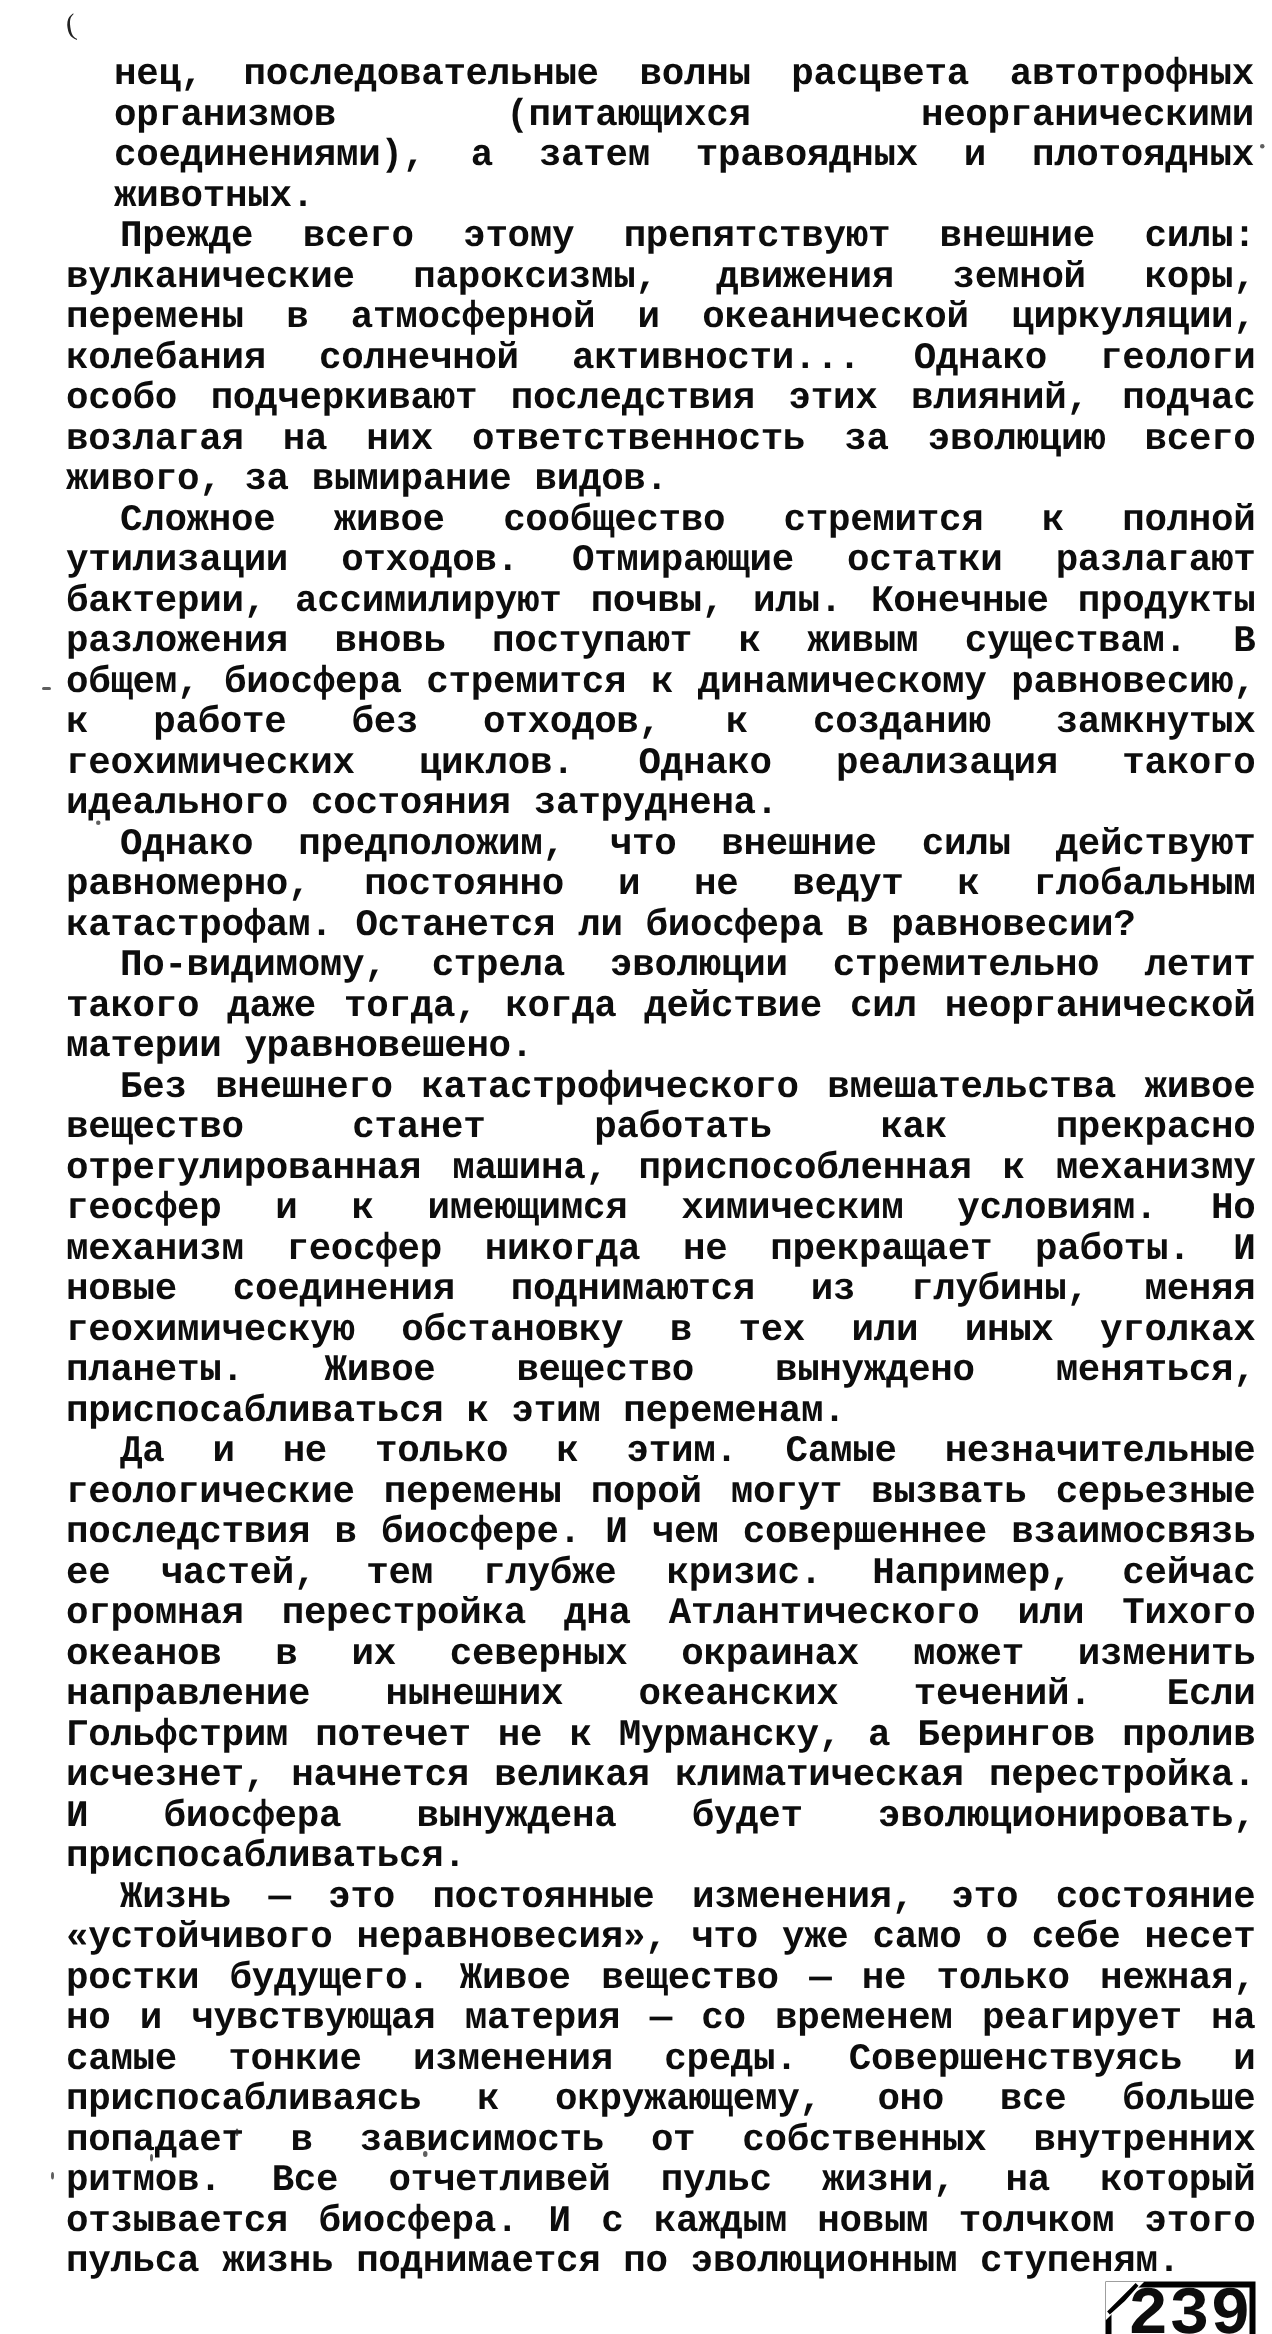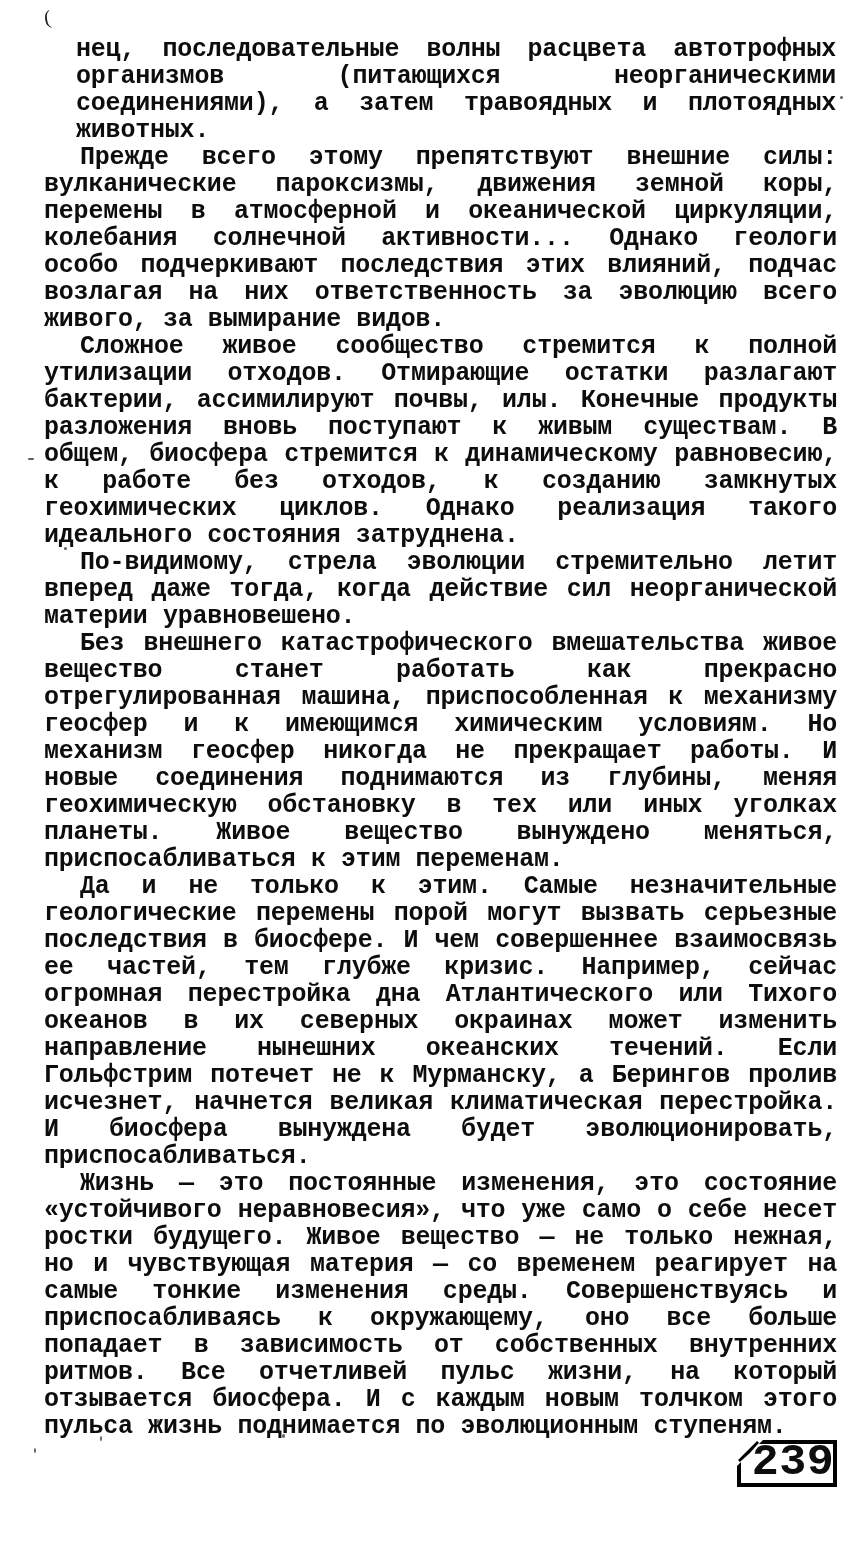--- a/index.html
+++ b/index.html
@@ -71,21 +71,22 @@
 </style>
 </head>
 <body>
 
 <span class="stray-mark">(</span>
 
 <div class="text-block">
   <p class="para p0">нец, последовательные волны расцвета автотрофных организмов (питающихся неорганическими соединениями), а затем травоядных и плотоядных животных.</p>
   <p class="para indent">Прежде всего этому препятствуют внешние силы: вулканические пароксизмы, движения земной коры, перемены в атмосферной и океанической циркуляции, колебания солнечной активности... Однако геологи особо подчеркивают последствия этих влияний, подчас возлагая на них ответственность за эволюцию всего живого, за вымирание видов.</p>
   <p class="para indent">Сложное живое сообщество стремится к полной утилизации отходов. Отмирающие остатки разлагают бактерии, ассимилируют почвы, илы. Конечные продукты разложения вновь поступают к живым существам. В общем, биосфера стремится к динамическому равновесию, к работе без отходов, к созданию замкнутых геохимических циклов. Однако реализация такого идеального состояния затруднена.</p>
-  <p class="para indent">По-видимому, стрела эволюции стремительно летит вперед даже тогда, когда действие сил неорганической материи уравновешено.</p>
+  <p class="para indent">Однако предположим, что внешние силы действуют равномерно, постоянно и не ведут к глобальным катастрофам. Останется ли биосфера в равновесии?</p>
+  <p class="para indent">По-видимому, стрела эволюции стремительно летит такого даже тогда, когда действие сил неорганической материи уравновешено.</p>
   <p class="para indent">Без внешнего катастрофического вмешательства живое вещество станет работать как прекрасно отрегулированная машина, приспособленная к механизму геосфер и к имеющимся химическим условиям. Но механизм геосфер никогда не прекращает работы. И новые соединения поднимаются из глубины, меняя геохимическую обстановку в тех или иных уголках планеты. Живое вещество вынуждено меняться, приспосабливаться к этим переменам.</p>
   <p class="para indent">Да и не только к этим. Самые незначительные геологические перемены порой могут вызвать серьезные последствия в биосфере. И чем совершеннее взаимосвязь ее частей, тем глубже кризис. Например, сейчас огромная перестройка дна Атлантического или Тихого океанов в их северных окраинах может изменить направление нынешних океанских течений. Если Гольфстрим потечет не к Мурманску, а Берингов пролив исчезнет, начнется великая климатическая перестройка. И биосфера вынуждена будет эволюционировать, приспосабливаться.</p>
   <p class="para indent">Жизнь — это постоянные изменения, это состояние «устойчивого неравновесия», что уже само о себе несет ростки будущего. Живое вещество — не только нежная, но и чувствующая материя — со временем реагирует на самые тонкие изменения среды. Совершенствуясь и приспосабливаясь к окружающему, оно все больше попадает в зависимость от собственных внутренних ритмов. Все отчетливей пульс жизни, на который отзывается биосфера. И с каждым новым толчком этого пульса жизнь поднимается по эволюционным ступеням.</p>
 
   <div class="para lastwrap">
     <span class="pagebox">
       <svg class="fold" viewBox="0 0 26 26" xmlns="http://www.w3.org/2000/svg">
         <polygon points="0,0 26,0 0,26" fill="#ffffff"></polygon>
         <polygon points="2,21 21,2 12,12" fill="#ffffff" stroke="#000000" stroke-width="2.6" stroke-linejoin="miter"></polygon>
       </svg>

